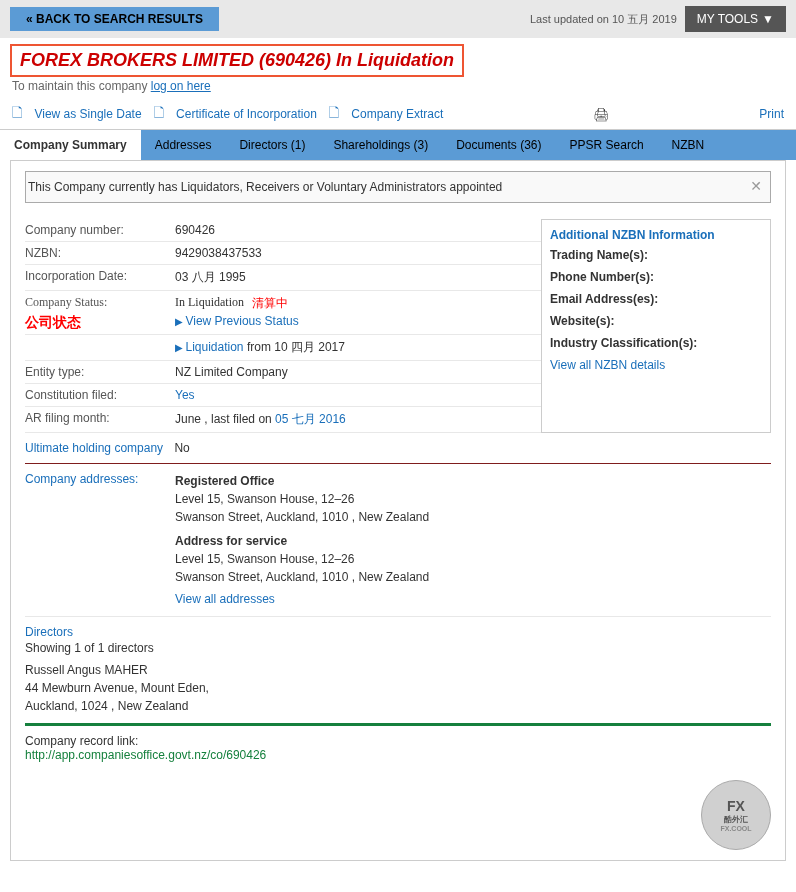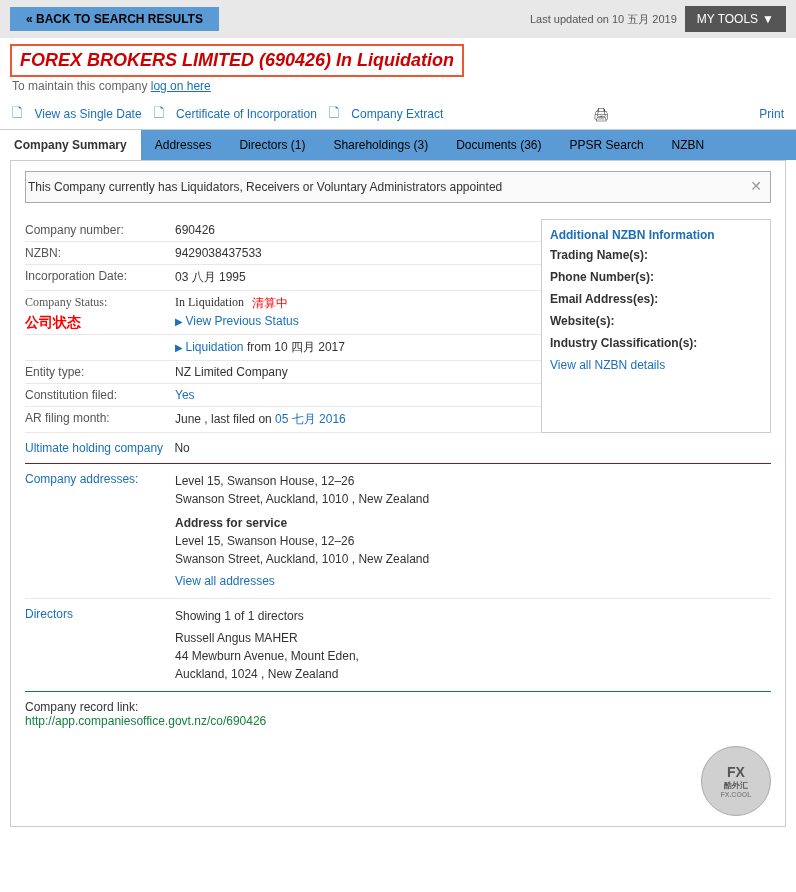--- a/index.html
+++ b/index.html
@@ -56,21 +56,21 @@
     
     
     .holding-row { padding: 8px 0; font-size: 12px; border-bottom: 1px solid #7f1d1d; }
     
     .addresses-section { padding: 8px 0; border-bottom: 1px solid #e8e8e8; font-size: 12px; display: flex; gap: 0; }
     .addr-label { width: 150px; color: #1a6fba; text-decoration: none; cursor: pointer; flex-shrink: 0; }
     .addr-content { flex: 1; line-height: 1.5; }
     .addr-content strong { font-weight: bold; }
     .addr-view-link { color: #1a6fba; text-decoration: none; cursor: pointer; }
     
-    .directors-section { padding: 8px 0; border-bottom: 1px solid #15803d; font-size: 12px; display: flex; gap: 0; }
+    .directors-section { padding: 8px 0; border-bottom: 3px solid #15803d; font-size: 12px; display: flex; gap: 0; flex-direction: column; }
     .dir-label { width: 150px; color: #1a6fba; text-decoration: none; cursor: pointer; flex-shrink: 0; }
     .dir-content { flex: 1; line-height: 1.5; }
     
     .record-link-section { padding: 8px 0; font-size: 12px; }
     .record-link-value { color: #1a6fba; text-decoration: none; cursor: pointer; }
     
     a { cursor: pointer; }
   </style>
 </head>
 <body>
@@ -221,20 +221,21 @@
     </div>
 
     <div class="holding-row">
       <span style="color:#1a6fba;cursor:pointer;">Ultimate holding company</span>
       <span style="margin-left:8px;">No</span>
     </div>
 
     <div class="addresses-section">
       <a class="addr-label" style="color:#1a6fba;text-decoration:none;">Company addresses:</a>
       <div class="addr-content">
+        <div><strong>Registered Office</strong></div>
         <div>Level 15, Swanson House, 12–26</div>
         <div>Swanson Street, Auckland, 1010 , New Zealand</div>
         <div style="margin-top:6px;"><strong>Address for service</strong></div>
         <div>Level 15, Swanson House, 12–26</div>
         <div>Swanson Street, Auckland, 1010 , New Zealand</div>
         <div style="margin-top:4px;"><a class="addr-view-link">View all addresses</a></div>
       </div>
     </div>
 
     <div class="directors-section">

